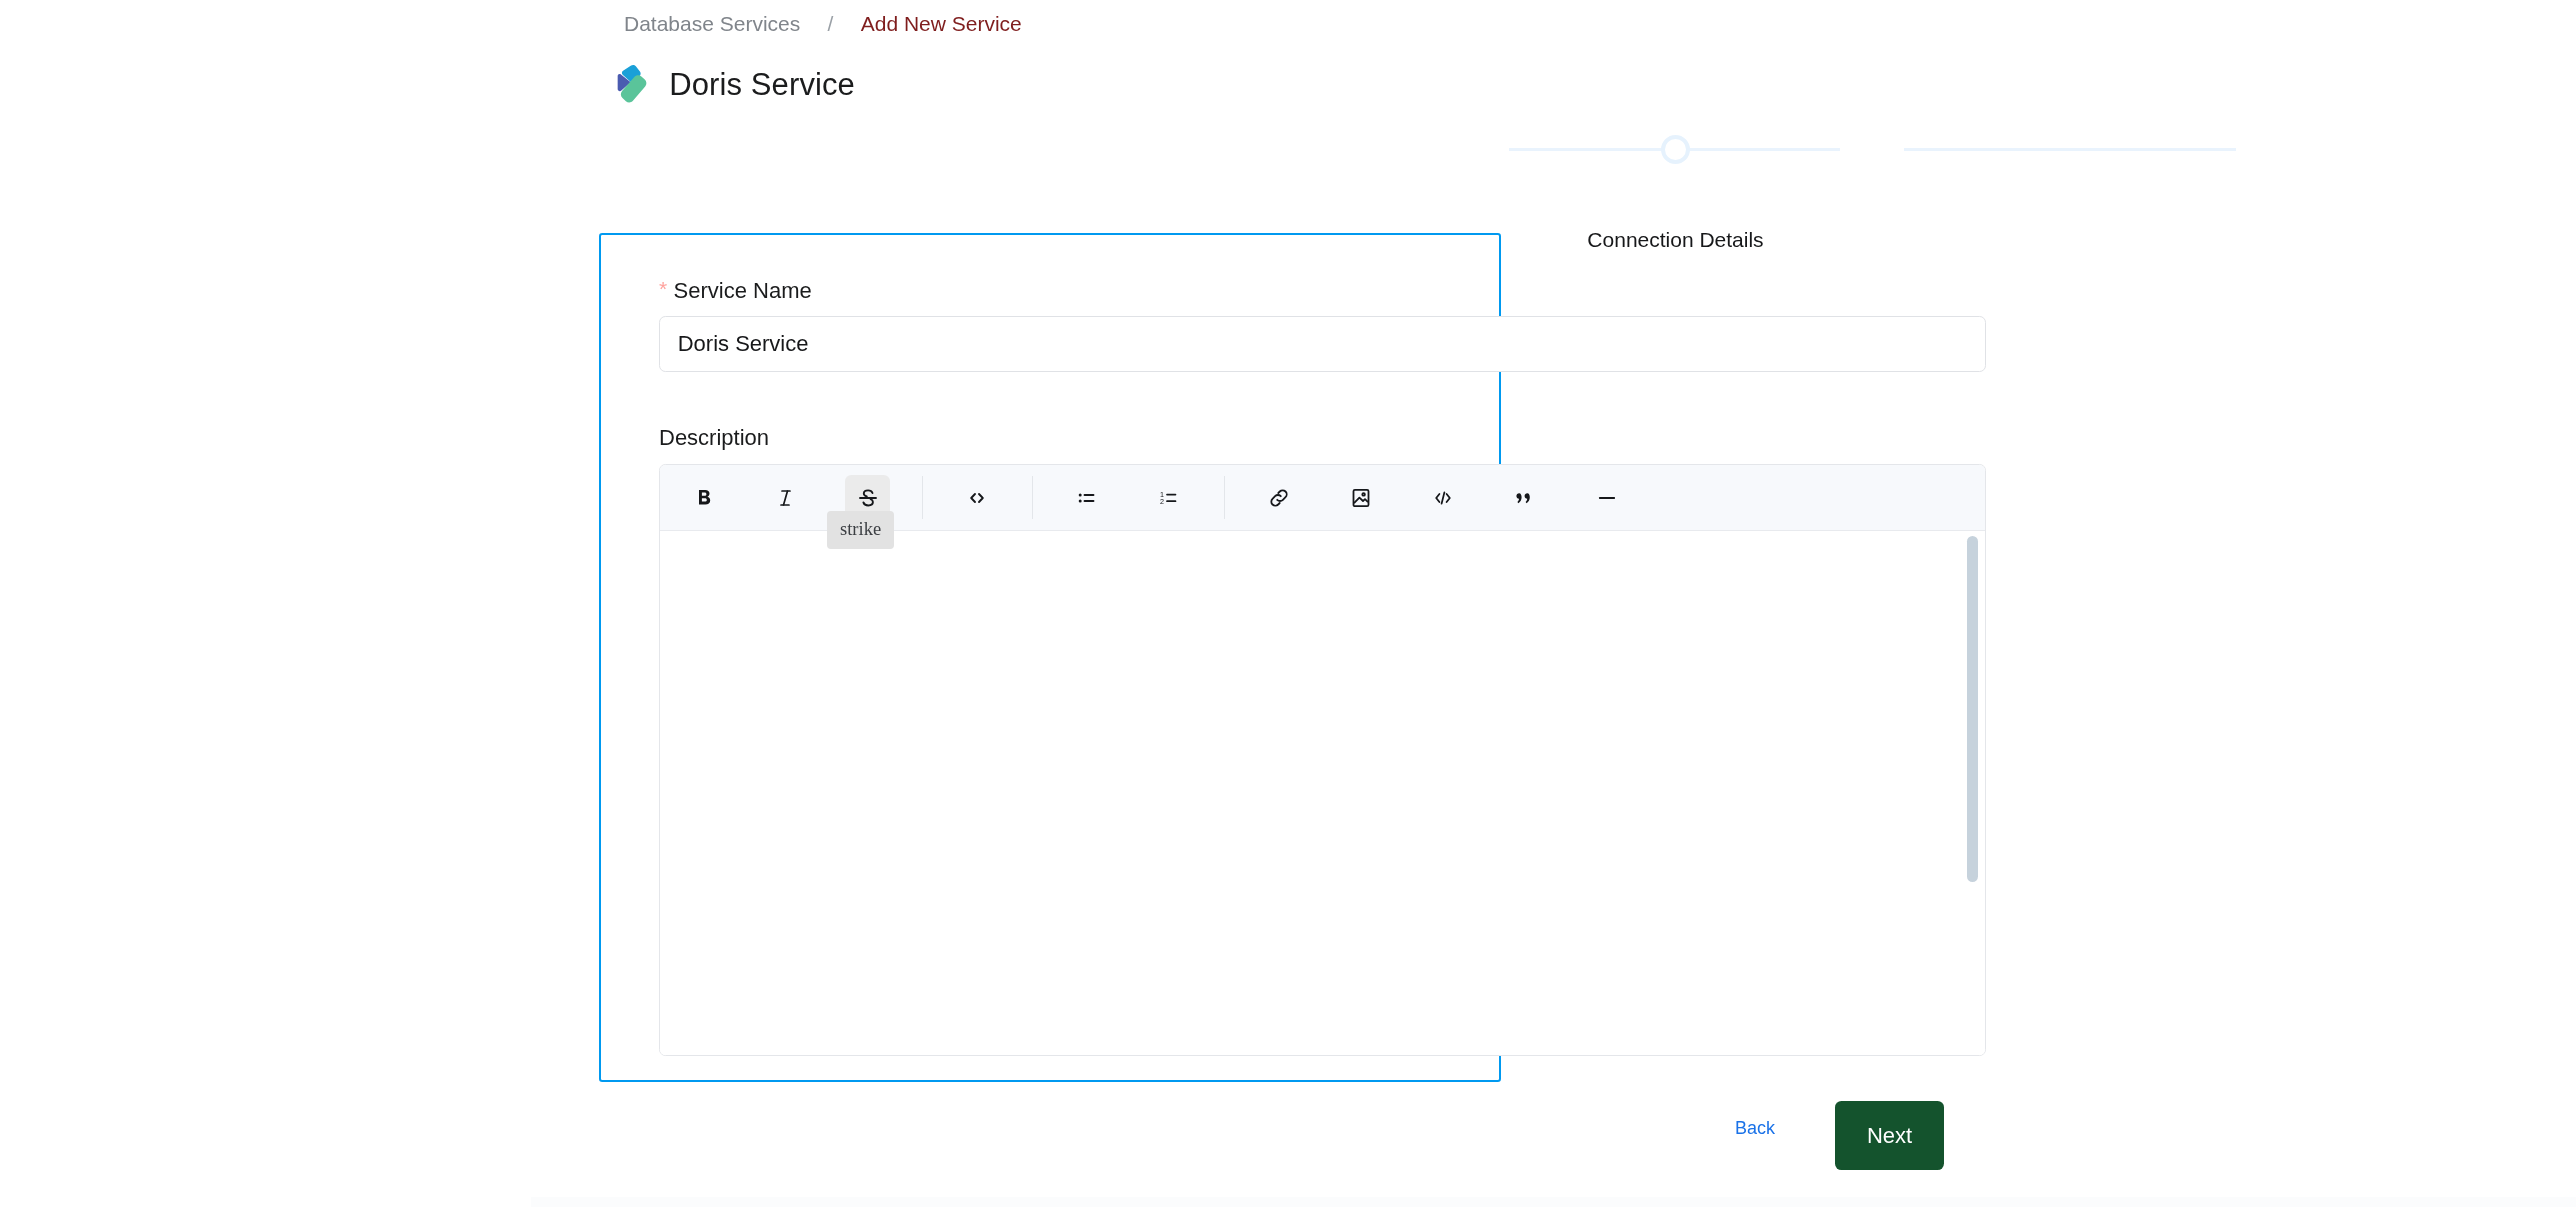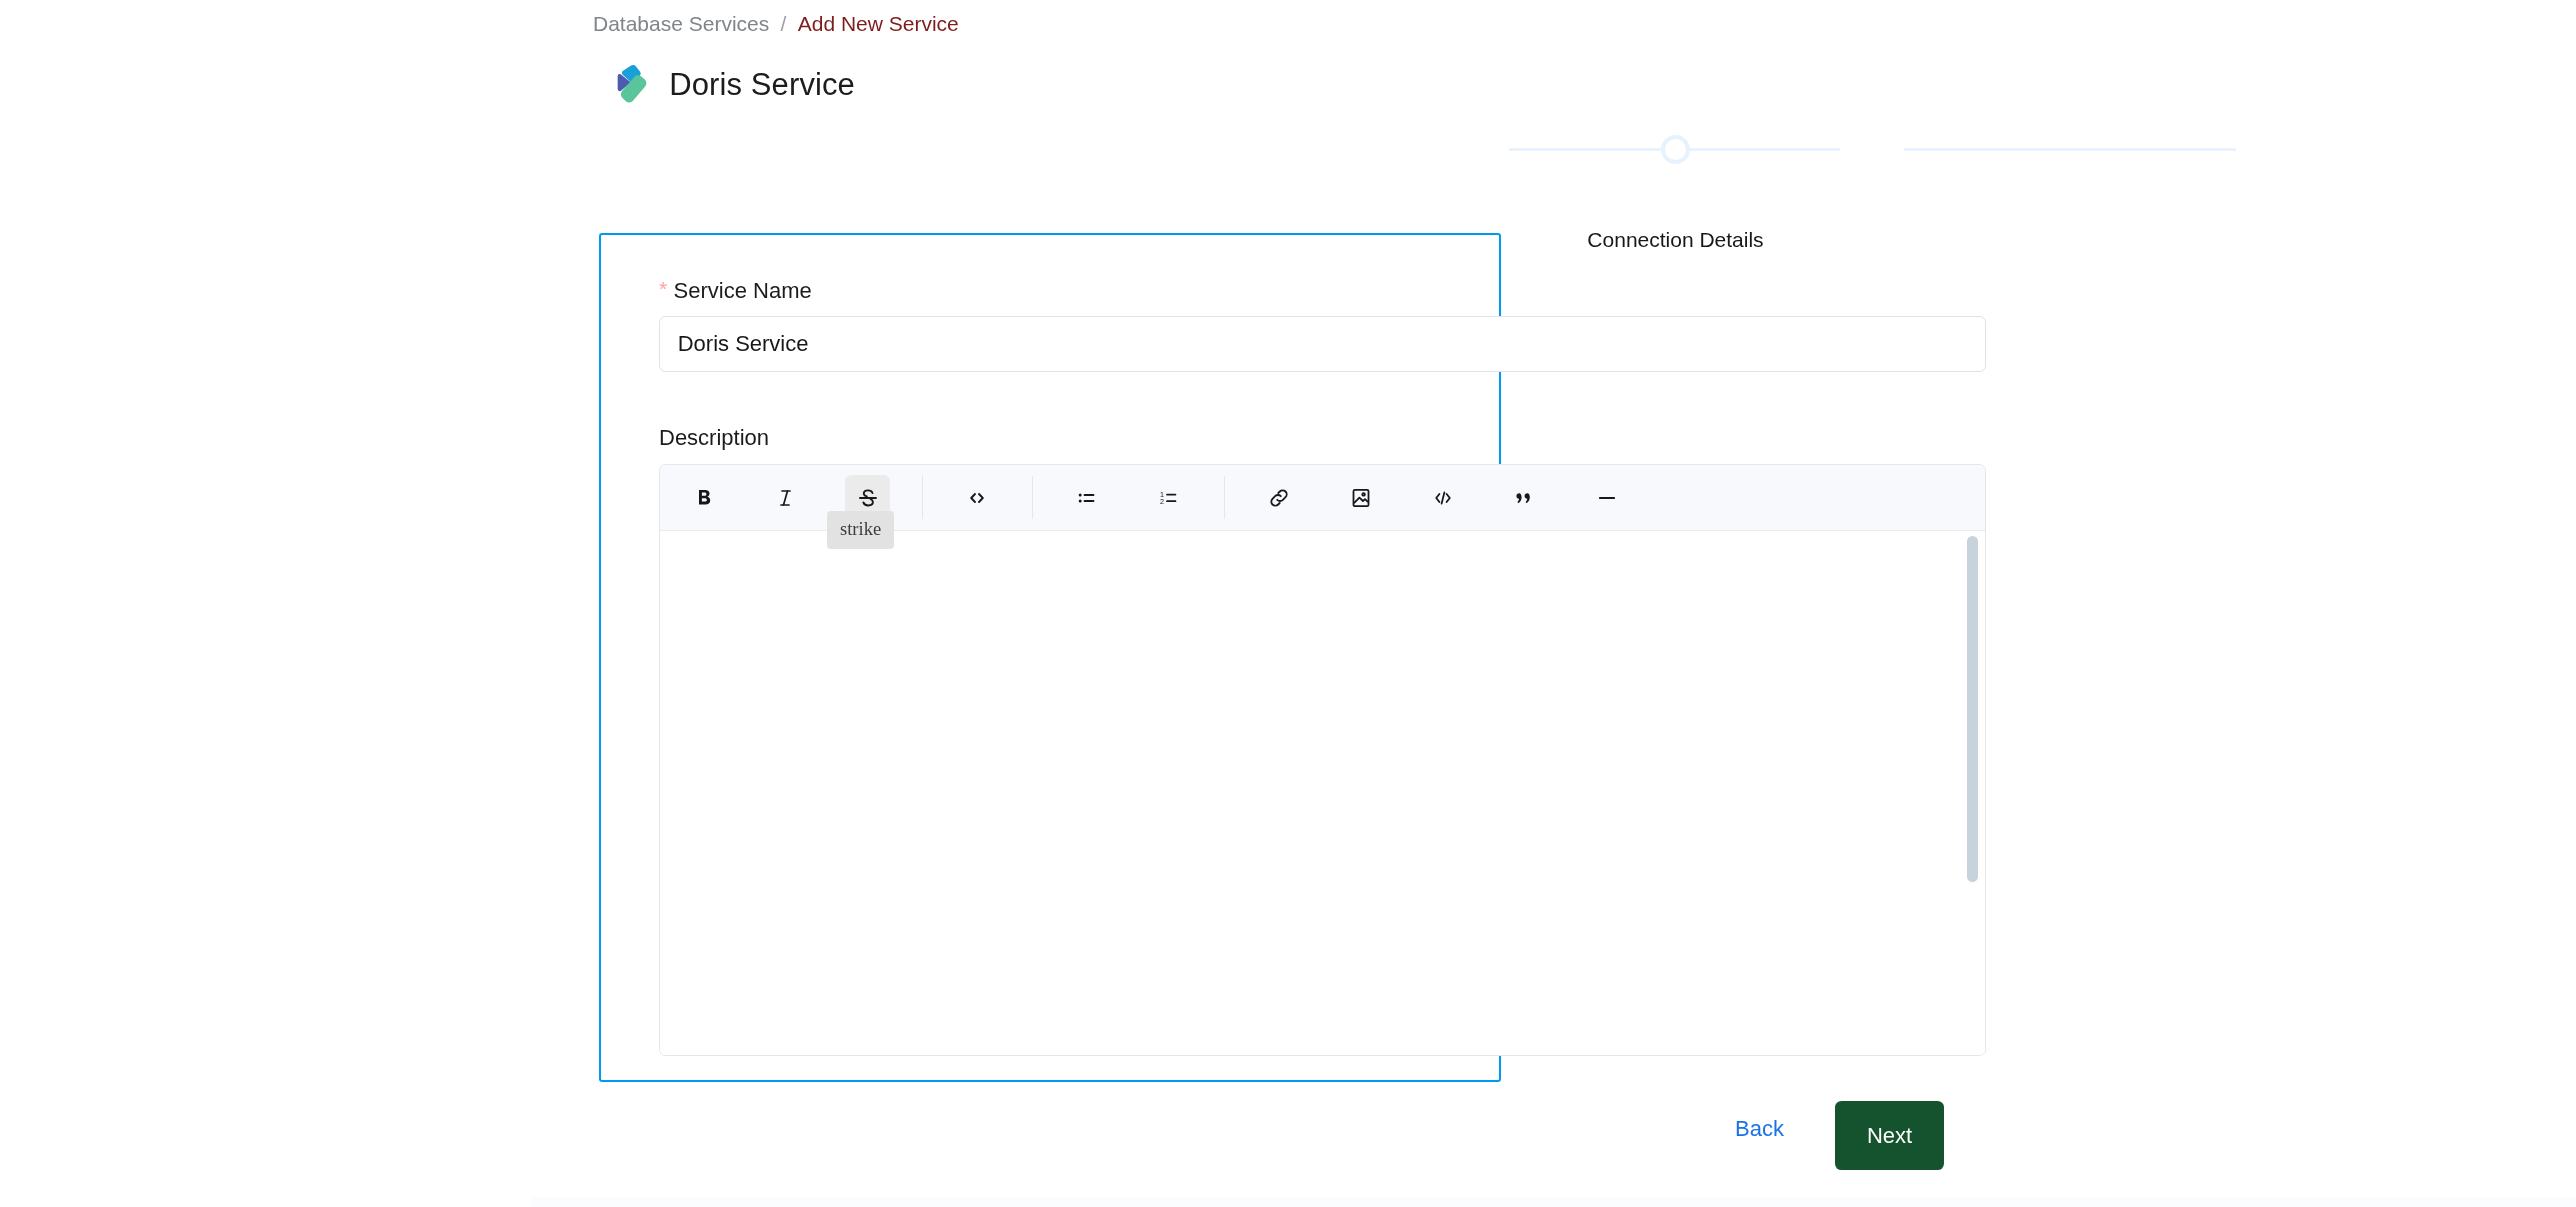--- a/index.html
+++ b/index.html
@@ -7,22 +7,22 @@
     margin: 0; padding: 0;
     width: 2576px; height: 1208px;
     background: #ffffff;
     font-family: "Liberation Sans", sans-serif;
     -webkit-font-smoothing: antialiased;
   }
   .page { position: relative; width: 2576px; height: 1208px; overflow: hidden; background:#fff; }
 
   
   .breadcrumb {
-    position: absolute; left: 593px; top: 9.7px;
-    display: flex; align-items: center; gap: 0;
+    position: absolute; left: 624px; top: 9.7px;
+    display: flex; align-items: center; gap: 16px;
     font-size: 21px; line-height: 27px; color: #73777d;
   }
   .bc-item { color: #80858b; white-space: nowrap; }
   .bc-item.current { color: #7f1d1d; }
   .bc-sep { color: #9aa0a6; margin: 0 11.3px; }
 
   
   .title-row {
     position: absolute; left: 613px; top: 63px;
     display: flex; align-items: center; gap: 19.3px;
@@ -119,21 +119,21 @@
 
   .editor-body { position: relative; height: 525px; background: #fff; }
   .editor-scrollbar {
     position: absolute; right: 7.2px; top: 4.8px; width: 11.3px; height: 346px;
     background: #c6d2dc; border-radius: 6.4px;
   }
 
   
   .btn-back {
     position: absolute; left: 1735px; top: 1115px;
-    font-size: 22px; line-height: 27px; color: #1a72e8;
+    font-size: 18px; line-height: 27px; color: #1a72e8;
     background: none; border: none; padding: 0; cursor: pointer;
     font-family: "Liberation Sans", sans-serif;
   }
   .btn-next {
     position: absolute; left: 1835px; top: 1101px;
     width: 109px; height: 69px; border-radius: 6.4px;
     background: #14532d; color: #ffffff; border: none;
     font-size: 22px; font-family: "Liberation Sans", sans-serif; cursor: pointer;
   }
 

